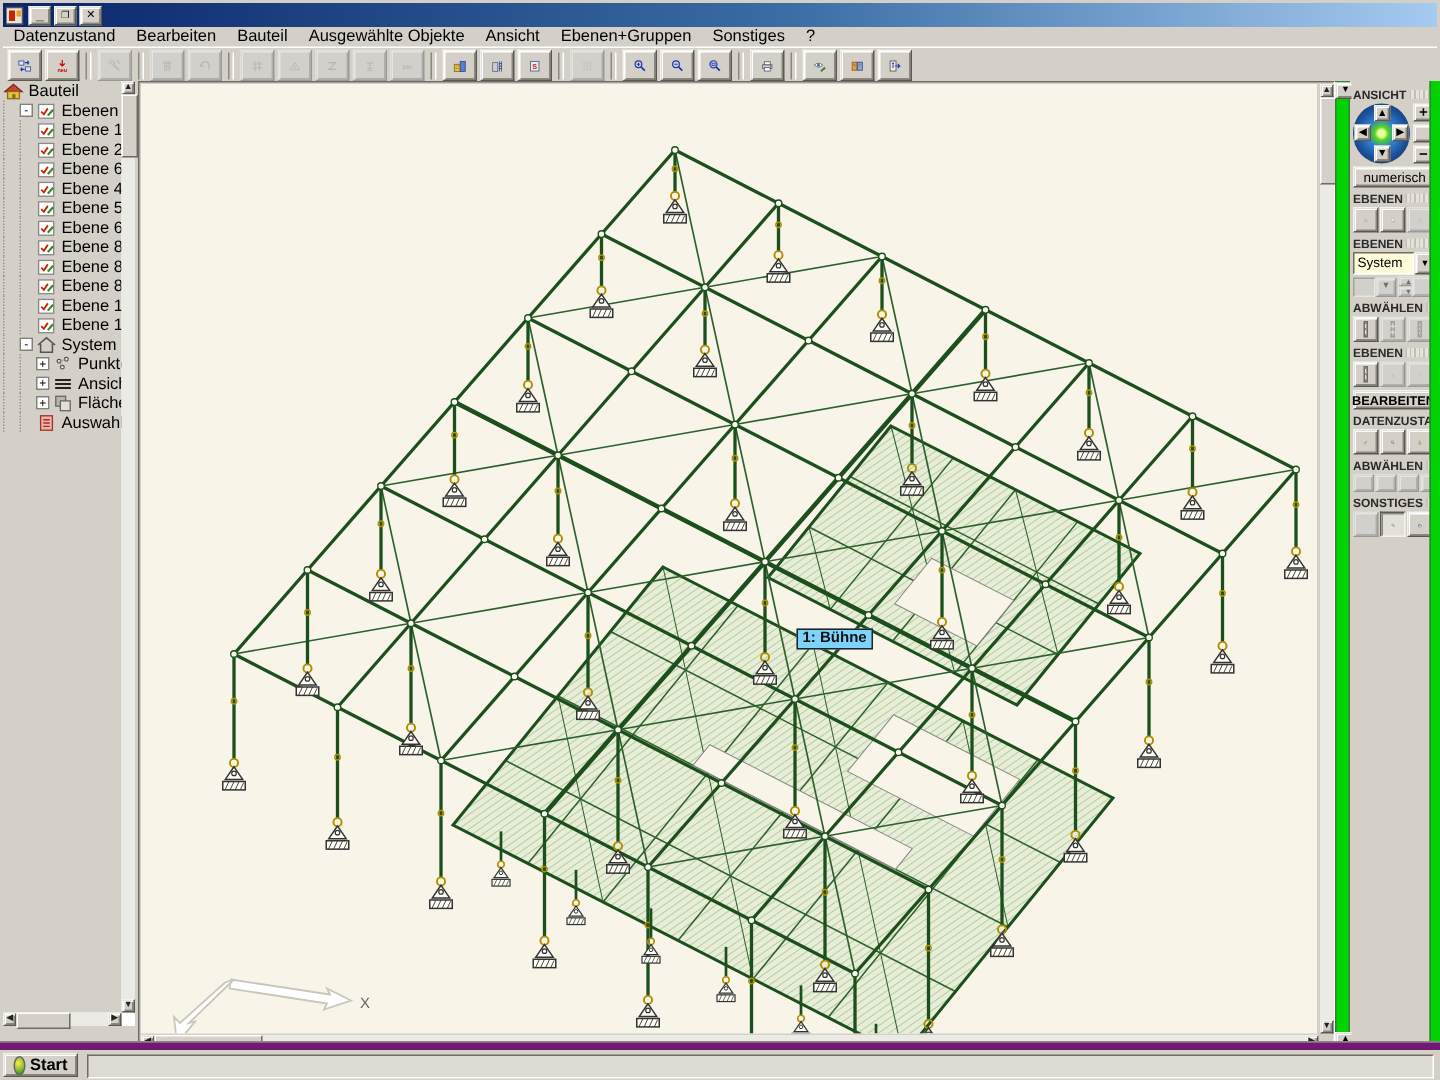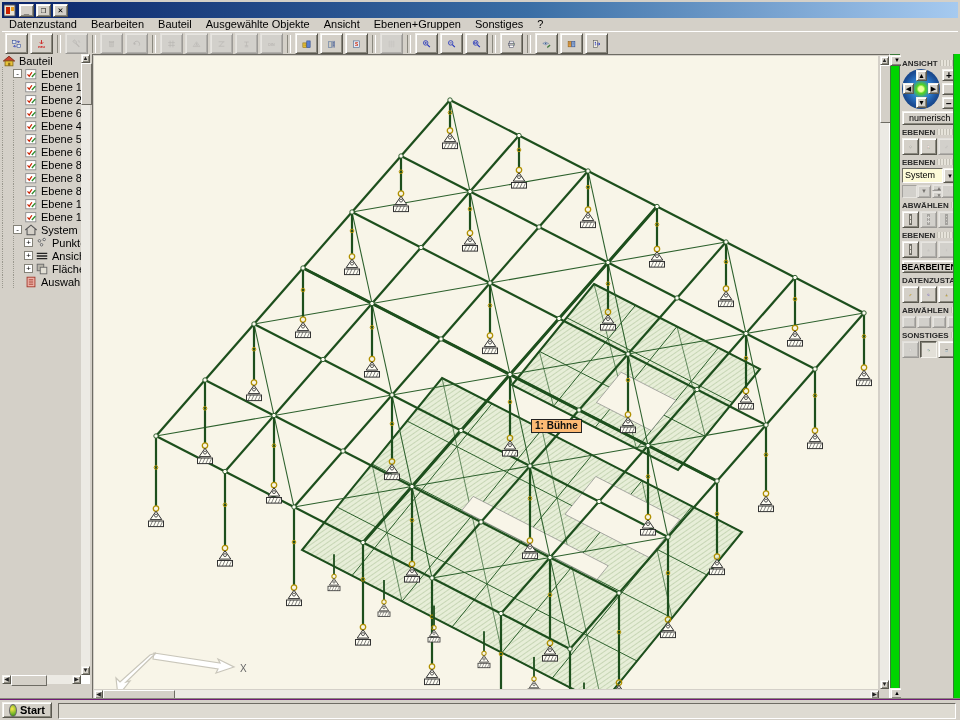--- a/index.html
+++ b/index.html
@@ -40,21 +40,21 @@
   .tico{width:15px;height:14px;flex:none;}
   .indent{width:10px;flex:none;border-left:1px dotted #9a988e;height:13px;}
   .vscroll{position:absolute;right:0;top:0;width:9px;bottom:9px;background:#eceae4;}
   .hscroll{position:absolute;left:0;bottom:0;height:9px;right:9px;background:#eceae4;}
   .sbtn{position:absolute;width:9px;height:9px;font-size:6px;line-height:9px;text-align:center;color:#222;padding:0;}
   .sthumb{position:absolute;background:#d4d0c8;}
   
   #canvasframe{position:absolute;left:92px;top:0;width:796px;bottom:0;border:1px solid;border-color:#6e6c64 #fff #fff #6e6c64;background:#d4d0c8;}
   #canvas{position:absolute;left:1px;top:1px;width:784px;height:633px;background:#f8f5e8;overflow:hidden;}
   #canvas svg{display:block;}
-  #stage-label{position:absolute;background:#fdba74;border:1px solid #222;color:#111;
+  #stage-label{position:absolute;background:#7dd3fc;border:1px solid #222;color:#111;
                font-size:10px;font-weight:bold;padding:0 3px;line-height:12px;}
   
   #greenbar{position:absolute;left:890px;top:0;width:10px;bottom:0;background:#00d400;border:1px solid #3a7a3a;box-sizing:border-box;}
   #greenbar .gb-top{position:absolute;top:0;left:-1px;width:10px;height:11px;font-size:6px;line-height:11px;text-align:center;}
   #greenbar .gb-bot{position:absolute;bottom:0;left:-1px;width:10px;height:11px;font-size:6px;line-height:11px;text-align:center;}
   #greenbar2{position:absolute;right:0;top:0;width:6px;bottom:0;background:#00d400;border-left:1px solid #3a7a3a;}
   
   #rightpanel{position:absolute;left:901px;top:0;width:57px;bottom:0;background:#d4d0c8;padding-top:2px;box-sizing:border-box;}
   .sec-h{display:flex;align-items:center;margin:3px 1px 2px 1px;height:8px;}
   .sec-h .st{font-size:8px;font-weight:bold;color:#2a2a2a;letter-spacing:0;white-space:nowrap;}
@@ -73,21 +73,21 @@
   #navside .pbtn{width:14px;height:12px;font-weight:bold;font-size:10px;}
   #numerisch{height:14px;font-size:9px;flex:1;margin-right:2px;}
   .combo{display:flex;height:15px;margin:1px 1px;}
   .combo .cfield{flex:1;background:#fdfbd8;border:1px solid;border-color:#6e6c64 #fff #fff #6e6c64;
                  font-size:9px;padding:1px 2px;color:#000;overflow:hidden;}
   .combo .cbtn{width:13px;font-size:6px;}
   .spin{display:flex;flex-direction:column;width:9px;}
   .spin .pbtn{width:9px;height:7px;font-size:5px;margin:0;}
   #bearbeiten-btn{height:13px;margin:2px 1px;font-size:8.5px;font-weight:bold;width:54px;}
   
-  #taskbar{position:absolute;left:0;bottom:0;width:960px;height:20px;background:#d4d0c8;border-top:1px solid #701a75;box-shadow:0 -1px 0 #8a887e;}
+  #taskbar{position:absolute;left:0;bottom:0;width:960px;height:20px;background:#d4d0c8;border-top:5px solid #701a75;box-shadow:0 -1px 0 #8a887e;}
   #startbtn{position:absolute;left:2px;top:2px;width:50px;height:16px;font-weight:bold;font-size:11px;}
   #startbtn .slogo{width:11px;height:11px;border-radius:50%;margin-right:3px;
       background:radial-gradient(circle at 35% 35%,#ffe94a,#7ab82a 60%,#2f7a1a);border:1px solid #666;}
   #taskstrip{position:absolute;left:58px;top:3px;right:4px;height:14px;background:#dedbd2;}
   .hatch-ico{width:11px;height:9px;border:1px solid #6e6c64;
      background:repeating-linear-gradient(45deg,#8a887e 0 1px,#e6e3da 1px 3px);}
 </style>
 </head>
 <body>
 

